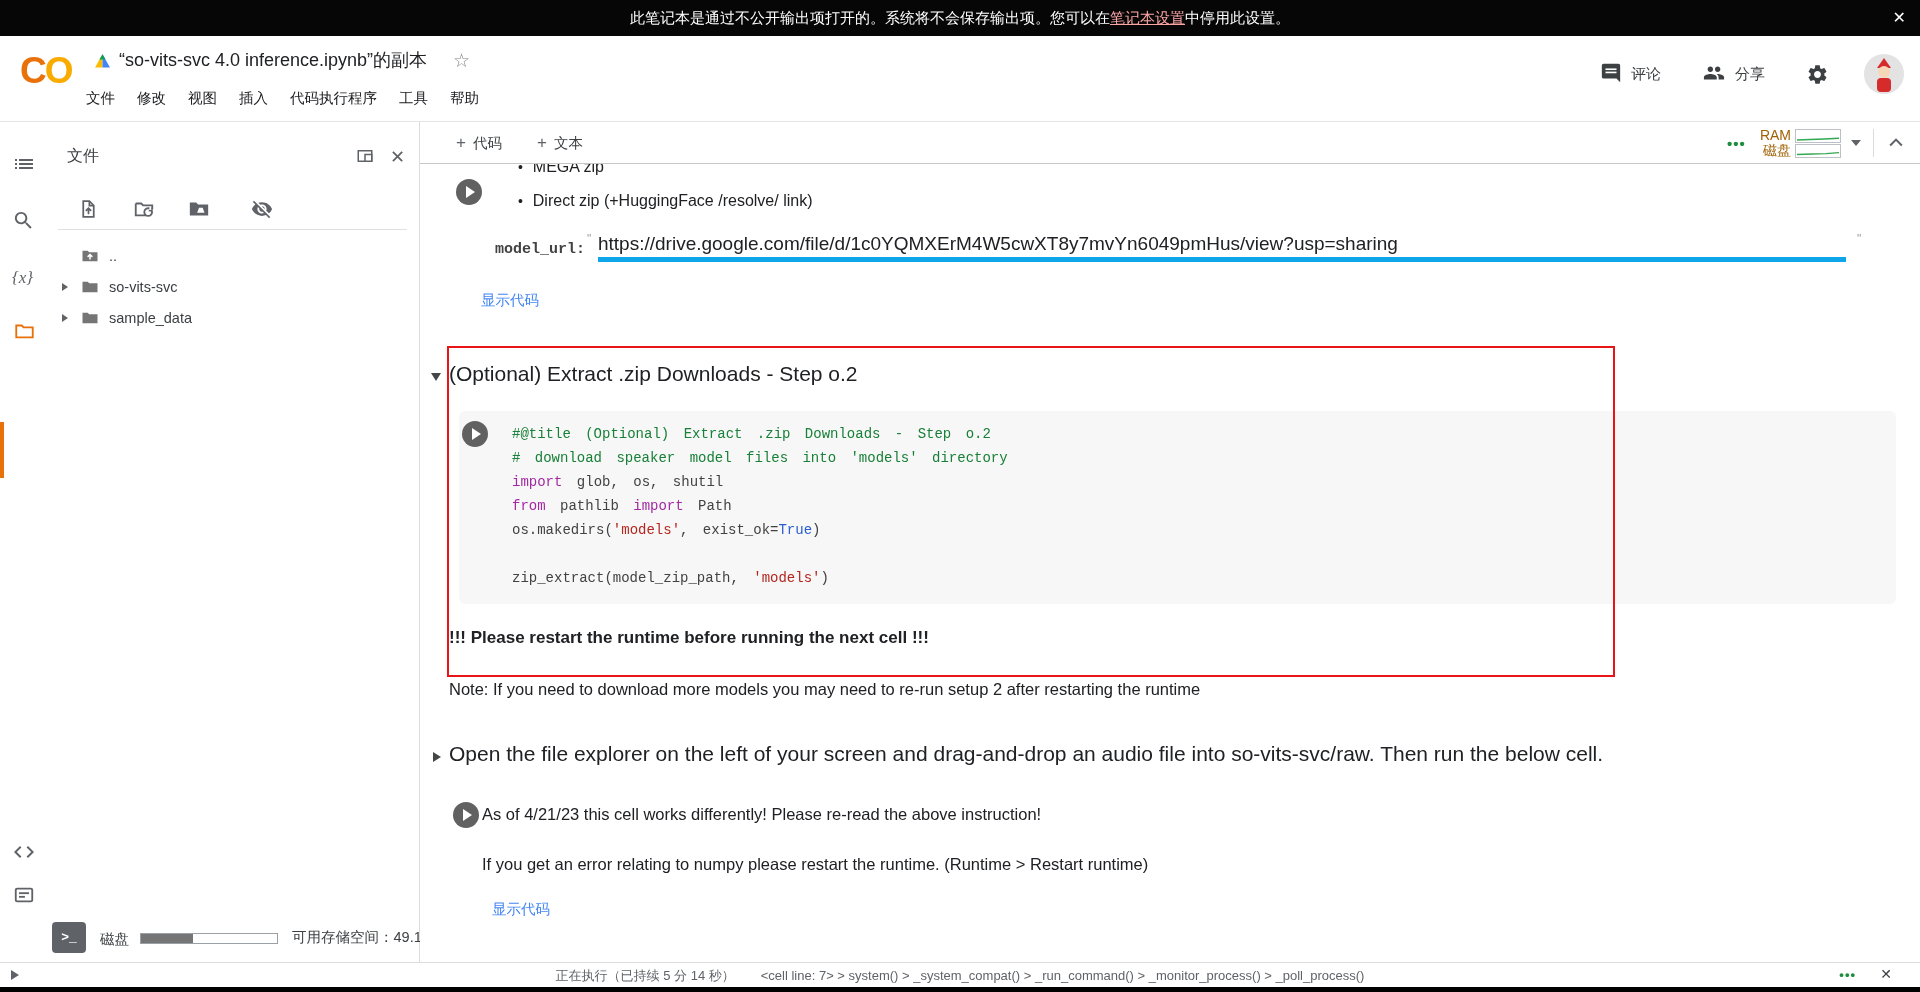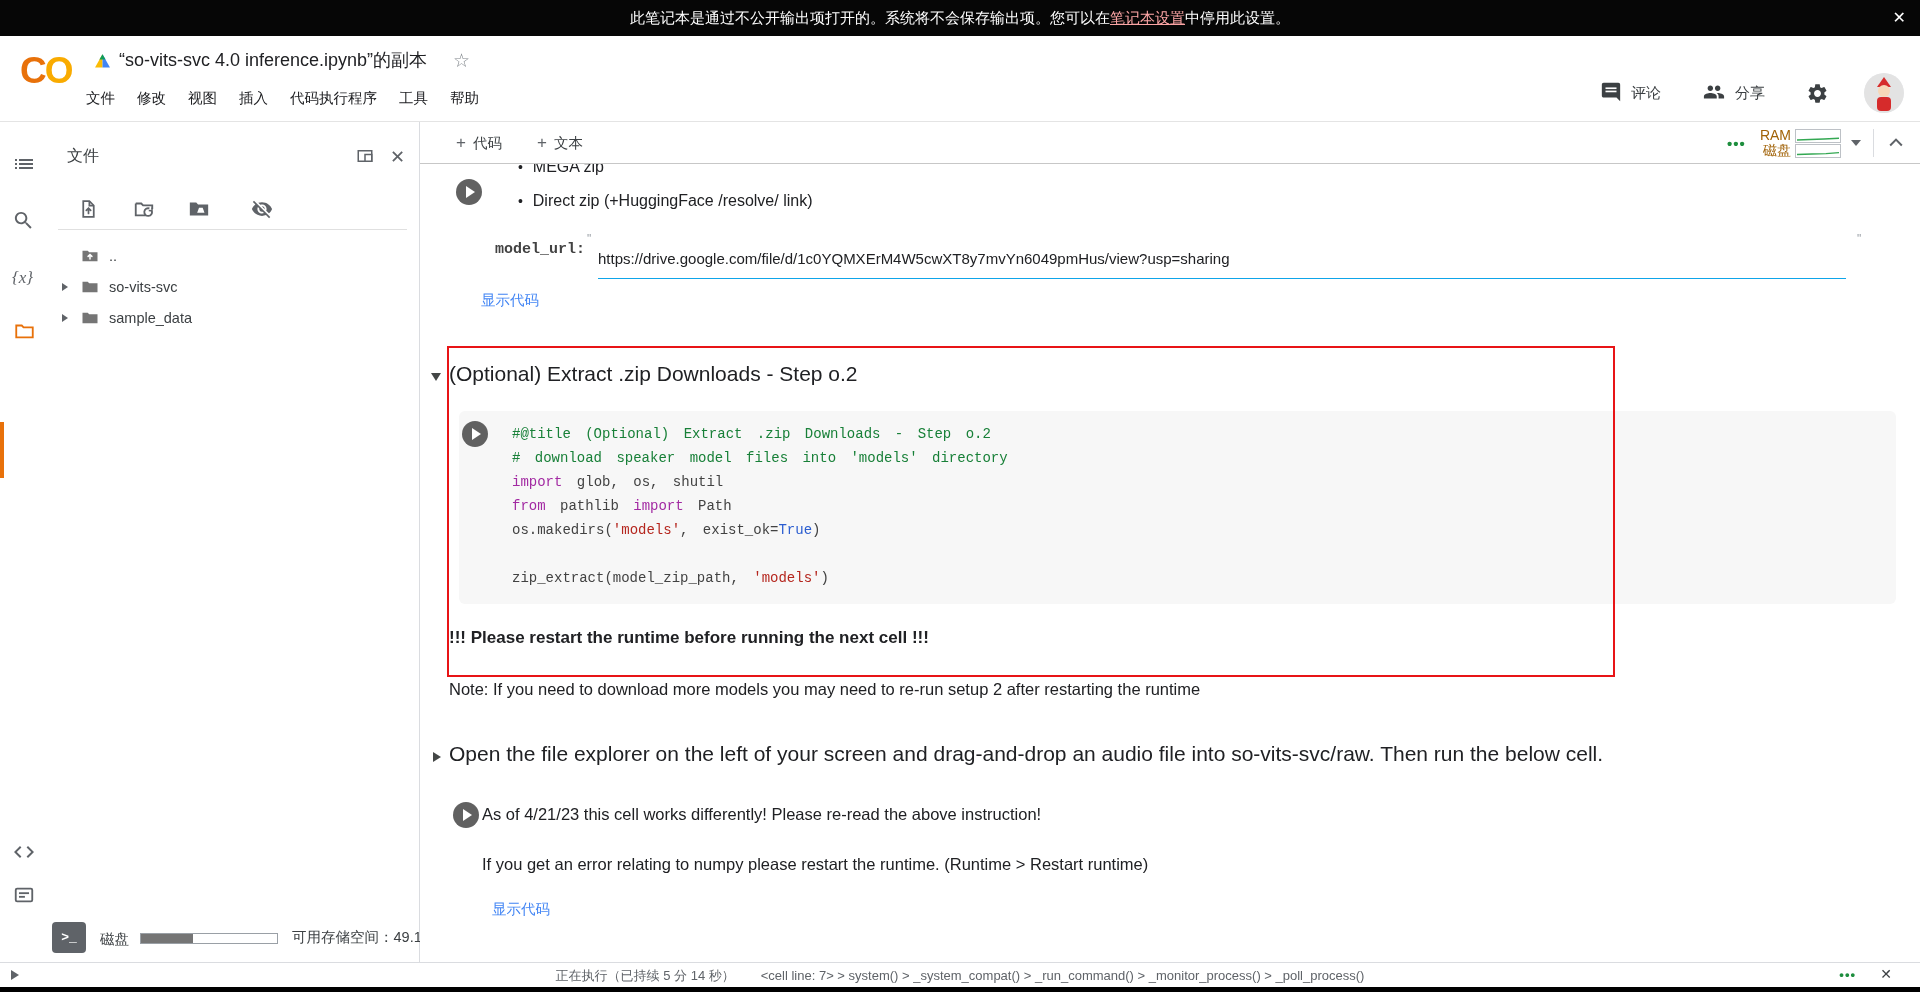--- a/index.html
+++ b/index.html
@@ -17,21 +17,21 @@
   .header { position:absolute; left:0; top:36px; width:1920px; height:86px; background:#fff;
     border-bottom:1px solid #e4e4e4; }
   .logo { position:absolute; left:20px; top:14px; font-size:37px; font-weight:800; letter-spacing:-2px;text-align:center; }
   .logo-c { color:#e8710a; } .logo-o { color:#f9ab00; }
   .title-row { position:absolute; left:94px; top:9px; height:30px; display:flex; align-items:center; }
   .drive-icon { width:17px; height:15px; margin-right:8px; display:inline-block; }
   .nb-title { font-size:18px; color:#202124; white-space:nowrap; }
   .star { font-size:19px; color:#80868b; margin-left:26px; cursor:pointer; }
   .menu-bar { position:absolute; left:75px; top:48px; height:30px; display:flex; }
   .menu-item { font-size:14.5px; color:#202124; padding:5px 11px; cursor:pointer; }
-  .header-actions { position:absolute; right:16px; top:35px; height:44px; display:flex; align-items:center;gap:11px; }
+  .header-actions { position:absolute; right:16px; top:16px; height:44px; display:flex; align-items:center;gap:11px; }
   .action { display:flex; align-items:center; margin-right:30px; cursor:pointer; font-size:15px; color:#3c4043; }
   .action svg { margin-right:9px; }
   .gear { margin-right:24px; cursor:pointer; display:flex; }
   .avatar { width:40px; height:40px; border-radius:50%; overflow:hidden; background:#e8eaed; display:block; cursor:pointer; }
 
   
   .side-strip { position:absolute; left:0; top:122px; width:48px; height:840px; background:#fff; }
   .rail-icon { position:absolute; left:12px; width:26px; height:26px; color:#5f6368; cursor:pointer; }
   .rail-active-bar { position:absolute; left:0; top:300px; width:4px; height:56px; background:#e8710a; }
   .vx { font-size:17px; font-style:italic; font-family:"Liberation Serif",serif; color:#5f6368; }
@@ -79,22 +79,22 @@
   .nb-content { position:absolute; left:0; top:42px; width:1500px; height:798px; overflow:hidden; }
   .abs { position:absolute; }
   .play { width:26px; height:26px; border-radius:50%; background:#616161; cursor:pointer; }
   .play::after { content:""; position:absolute; left:10px; top:7px; width:0; height:0;
     border-left:9px solid #fff; border-top:6px solid transparent; border-bottom:6px solid transparent; }
 
   .md-bullet { font-size:16px; color:#202124; }
   .md-bullet::before { content:"• "; font-size:14px; color:#202124; margin-right:6px; }
   .param-label { font-family:"Liberation Mono",monospace; font-size:15px; font-weight:bold; color:#424242; }
   .quote { color:#9aa0a6; font-size:12px; }
-  .param-field { border-bottom:1px solid #0ea5e9; font-size:15px; color:#202124; white-space:nowrap;
-    overflow:hidden; height:29px; cursor:text;margin-top:17px; }
+  .param-field { border-bottom:5px solid #0ea5e9; font-size:19px; color:#202124; white-space:nowrap;
+    overflow:hidden; height:29px; cursor:text; }
   .show-code { color:#4285f4; font-size:14.5px; cursor:pointer; }
 
   .sec-arrow-down { width:0; height:0; border-top:8px solid #444746; border-left:5px solid transparent;
     border-right:5px solid transparent; cursor:pointer; }
   .sec-arrow-right { width:0; height:0; border-left:8px solid #444746; border-top:5px solid transparent;
     border-bottom:5px solid transparent; cursor:pointer; }
   .sec-title { font-size:21px; color:#202124; white-space:nowrap; cursor:text; }
 
   .code-cell { background:#f7f7f7; border-radius:6px; }
   .code-pre { font-family:"Liberation Mono","DejaVu Sans Mono",monospace; font-size:14px; line-height:24px;

